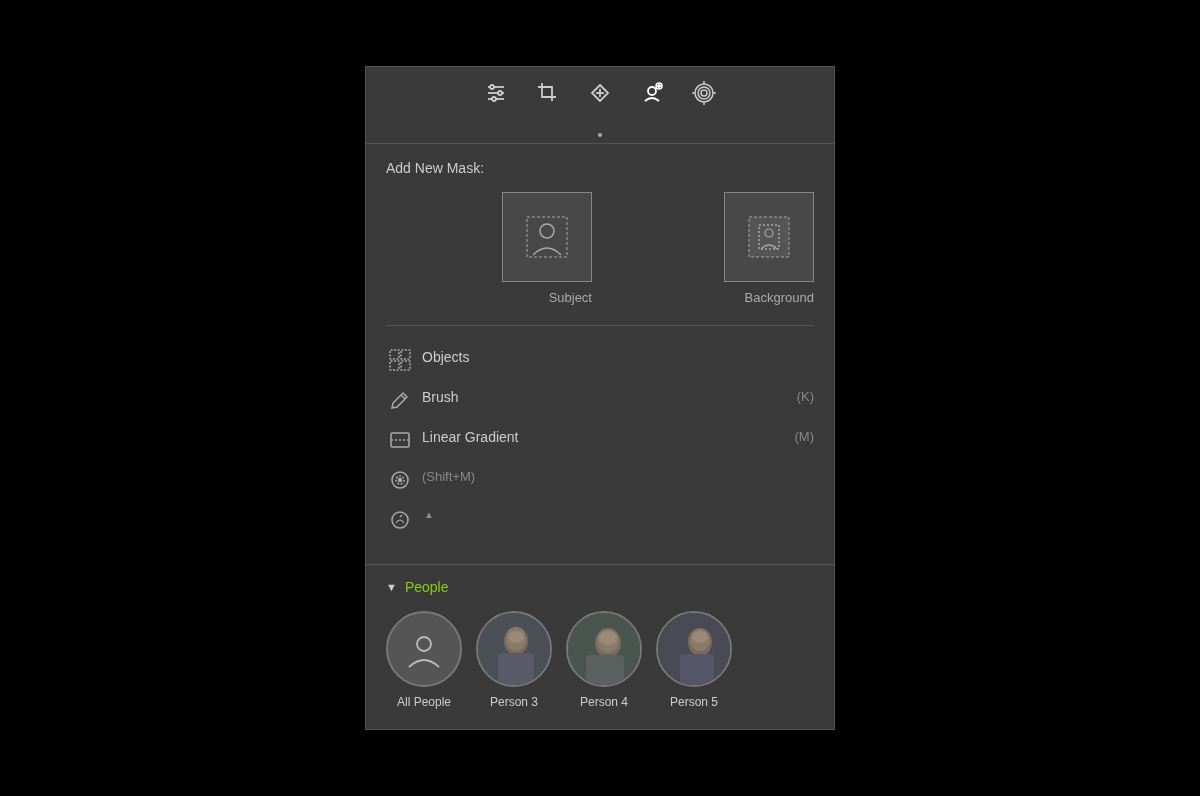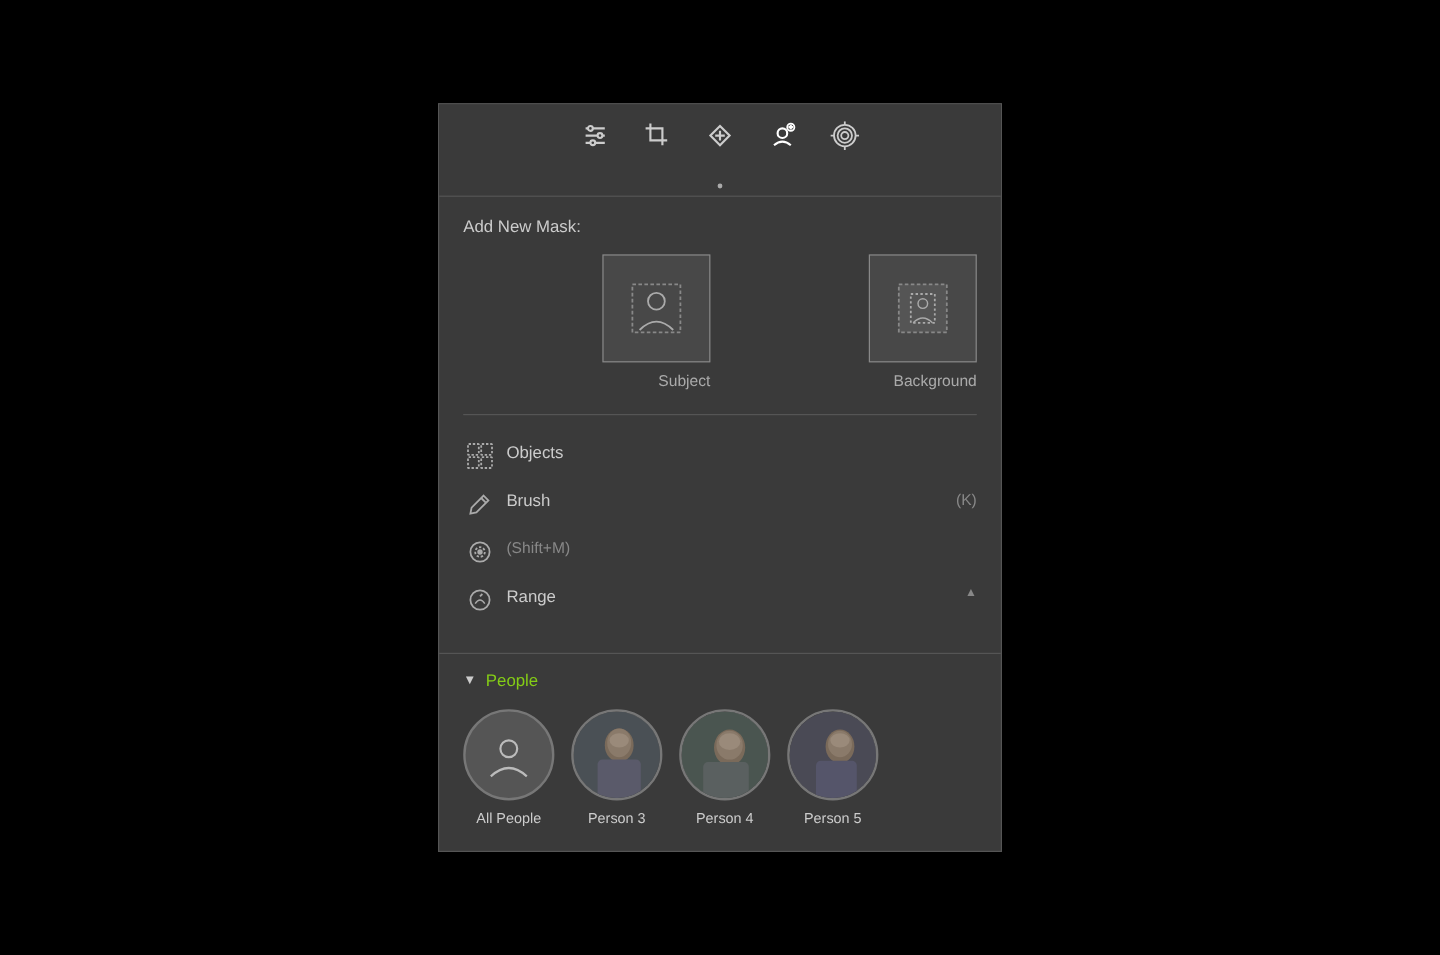--- a/index.html
+++ b/index.html
@@ -299,41 +299,50 @@
         <span class="menu-item-icon">
           <svg width="22" height="22" viewBox="0 0 22 22" fill="none" stroke="#aaa" stroke-width="1.5">
             <path d="M14 4 L18 8 L8 18 L3 19 L4 14 Z"></path>
             <line x1="12" y1="6" x2="16" y2="10"></line>
           </svg>
         </span>
         <span class="menu-item-label">Brush</span>
         <span class="menu-item-shortcut">(K)</span>
       </div>
 
+      <div class="menu-item">
+        <span class="menu-item-icon">
+          <svg width="22" height="22" viewBox="0 0 22 22" fill="none" stroke="#aaa" stroke-width="1.5">
+            <rect x="2" y="4" width="18" height="14" rx="1"></rect>
+            <line x1="2" y1="11" x2="20" y2="11" stroke-dasharray="2,2"></line>
+          </svg>
+        </span>
+        <span class="menu-item-label">Linear Gradient</span>
+        <span class="menu-item-shortcut">(M)</span>
+      </div>
 
       <div class="menu-item">
         <span class="menu-item-icon">
           <svg width="22" height="22" viewBox="0 0 22 22" fill="none" stroke="#aaa" stroke-width="1.5">
             <circle cx="11" cy="11" r="8"></circle>
             <circle cx="11" cy="11" r="4" stroke-dasharray="2,1.5"></circle>
             <circle cx="11" cy="11" r="1.5" fill="#aaa"></circle>
           </svg>
         </span>
         <span class="menu-item-shortcut">(Shift+M)</span>
       </div>
 
       <div class="menu-item">
         <span class="menu-item-icon">
           <svg width="22" height="22" viewBox="0 0 22 22" fill="none" stroke="#aaa" stroke-width="1.5">
             <circle cx="11" cy="11" r="8"></circle>
             <path d="M7 14 Q11 8 15 14" stroke="#aaa" stroke-width="1.2" fill="none"></path>
             <line x1="11" y1="8" x2="13" y2="6"></line>
           </svg>
         </span>
-        <span class="menu-item-label">Range</span>
         <span style="font-size:10px;color:#888;margin-left:2px;">▲</span>
         <span class="menu-item-shortcut"></span>
       </div>
     </div>
   </div>
 
   <div class="people-section">
     <div class="people-header">
       <span class="triangle-icon">▼</span>
       <span class="people-title">People</span>

